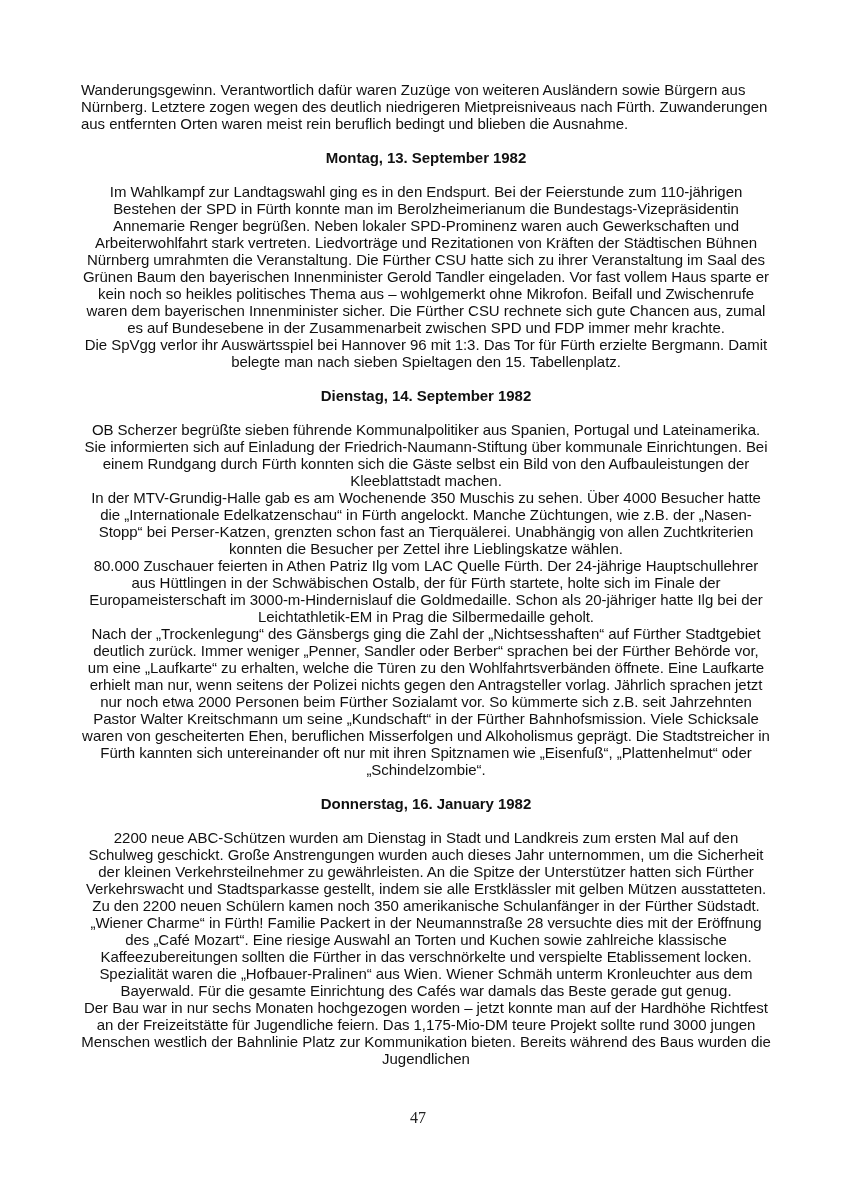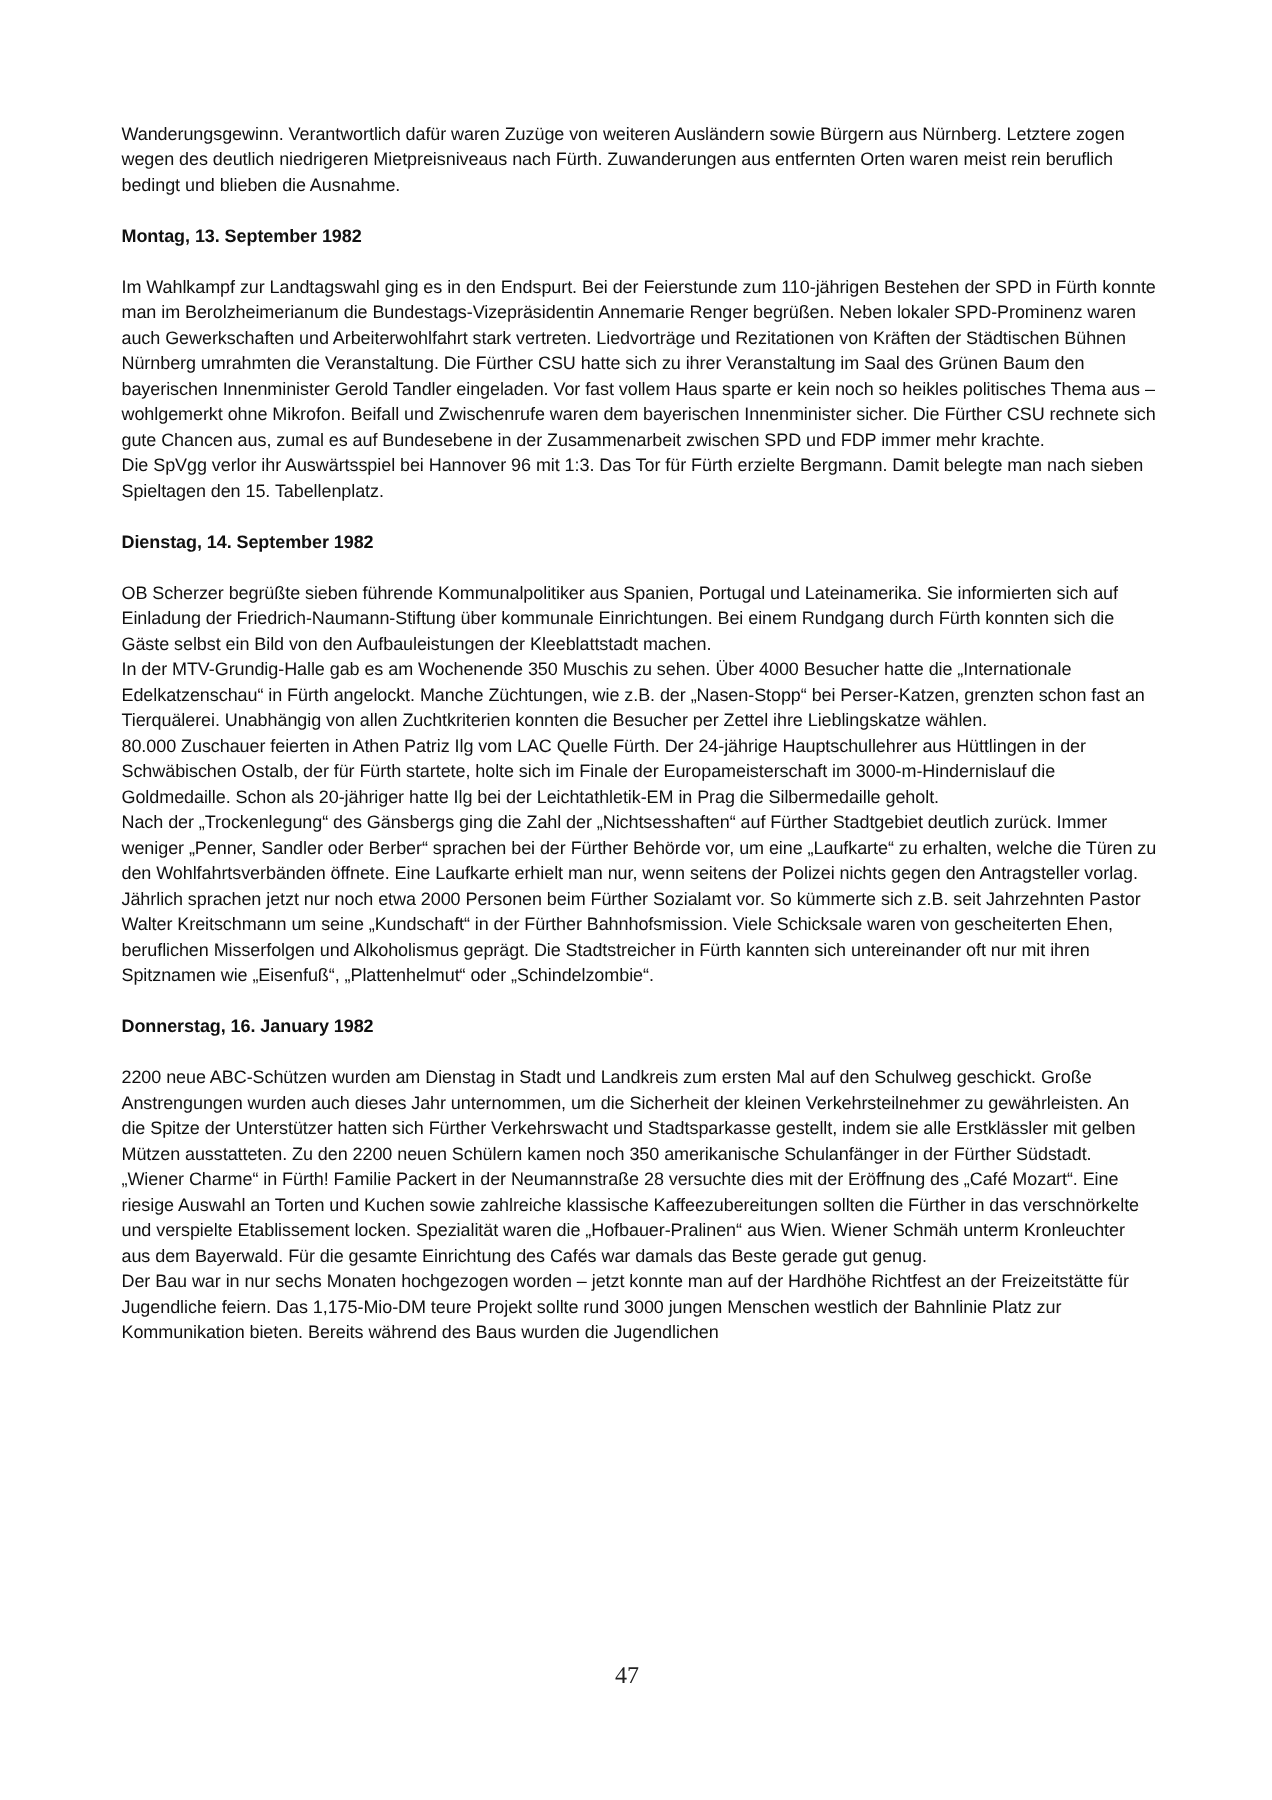--- a/index.html
+++ b/index.html
@@ -3,32 +3,32 @@
 <meta charset="utf-8">
 <style>
   html, body { margin: 0; padding: 0; background: #ffffff; }
   body { width: 848px; height: 1200px; position: relative; overflow: hidden; }
   .page {
     position: absolute;
     left: 81px;
     top: 81px;
     width: 690px;
     font-family: "Liberation Sans", sans-serif;
-    font-size: 12px;
+    font-size: 15px;
     line-height: 17px;
     color: #111111;
     letter-spacing: -0.05px;
   }
   .para { margin: 0 0 0 0; }
   .para + .para { margin-top: 0; }
   .heading {
     font-weight: bold;
     margin: 17px 0 17px 0;
   }
-  .block { margin: 0; }
+  .block { margin: 0; text-align: center; }
   .page-number {
     position: absolute;
     top: 1109px;
     left: 0;
     width: 836px;
     text-align: center;
     font-family: "Liberation Serif", serif;
     font-size: 16px;
     color: #222;
   }

